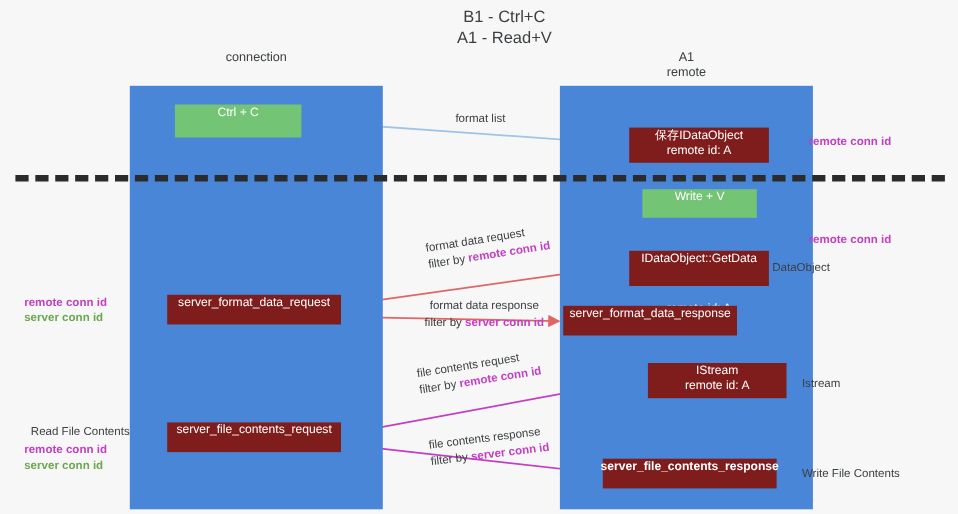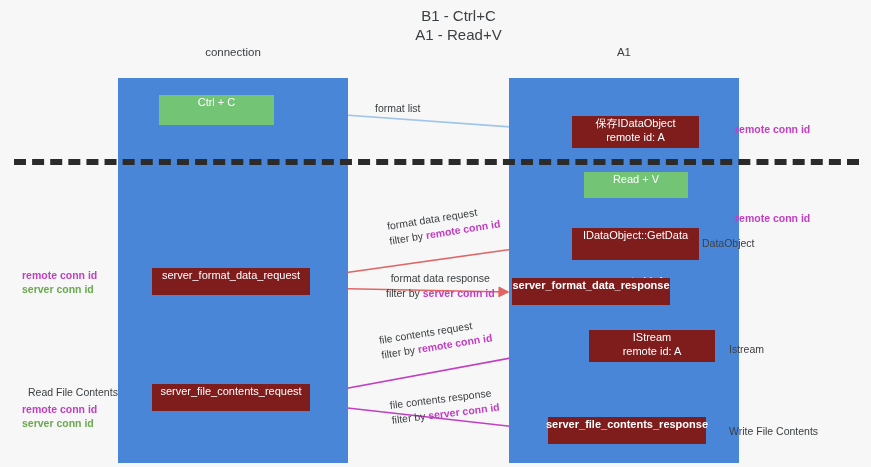--- a/index.html
+++ b/index.html
@@ -46,21 +46,21 @@
     text-align:center;
   }
   .node.green{background:#74c476;}
   .node.orange{background:#7f1d1d;}
 
   #n-ctrlc{left:159px;top:95px;width:115px;height:30px;}
   #n-save-ido{left:572px;top:116px;width:127px;height:32px;}
   #n-ctrlv{left:584px;top:172px;width:104px;height:26px;}
   #n-getdata{left:572px;top:228px;width:127px;height:32px;gap:32px;}
   #n-sfdreq{left:152px;top:268px;width:158px;height:27px;}
-  #n-sfdresp{left:512px;top:278px;width:158px;height:27px;font-weight:bold;}
+  #n-sfdresp{left:512px;top:278px;width:158px;height:27px;}
   #n-istream{left:589px;top:330px;width:126px;height:32px;}
   #n-sfcreq{left:152px;top:384px;width:158px;height:27px;}
   #n-sfcresp{left:548px;top:417px;width:158px;height:27px;font-weight:bold;}
 
   
   .side-label{font-size:10.5px;line-height:14px;}
   .lbl-purple{color:#c23ec2;font-weight:bold;}
   .lbl-green{color:#6aa84f;font-weight:bold;}
   .lbl-plain{color:#3c4043;font-weight:normal;}
 
@@ -73,21 +73,21 @@
   #sl-left-1{left:22px;top:268px;text-align:left;}
   #sl-left-read{left:28px;top:385px;}
   #sl-left-2{left:22px;top:402px;text-align:left;}
 
   
   .edge-label{
     font-size:10.5px;color:#3c4043;line-height:15px;white-space:nowrap;
   }
   .edge-label .hl-purple{color:#c23ec2;font-weight:bold;}
 
-  #el-formatlist{left:375px;top:101px;}
+  #el-formatlist{left:414px;top:101px;}
 
   #el-fdreq{left:386px;top:219px;transform:rotate(-9deg);transform-origin:left top;}
   #el-fdresp{left:386px;top:271px;text-align:center;}
   #el-fcreq{left:378px;top:333px;transform:rotate(-9deg);transform-origin:left top;}
   #el-fcresp{left:389px;top:398px;transform:rotate(-7deg);transform-origin:left top;}
 </style>
 </head>
 <body>
 
 <svg id="canvas" viewBox="0 0 871 467" xmlns="http://www.w3.org/2000/svg">
@@ -127,35 +127,36 @@
 <div class="abs" id="title">
   <div>B1 - Ctrl+C</div>
   <div>A1 - Read+V</div>
 </div>
 
 <div class="abs col-head" id="head-b1">
   <div>connection</div>
 </div>
 <div class="abs col-head" id="head-a1">
   <div>A1</div>
+  <div>remote</div>
 </div>
 
 <div class="abs" id="divider"></div>
 
 <div class="abs node green" id="n-ctrlc">
   <span>Ctrl + C</span>
 </div>
 
 <div class="abs node orange" id="n-save-ido">
   <span>保存IDataObject</span>
   <span>remote id: A</span>
 </div>
 
 <div class="abs node green" id="n-ctrlv">
-  <span>Read + V</span>
+  <span>Write + V</span>
 </div>
 
 <div class="abs node orange" id="n-getdata">
   <span>IDataObject::GetData</span>
   <span>remote id: A</span>
 </div>
 
 <div class="abs node orange" id="n-sfdreq">
   <span>server_format_data_request</span>
 </div>

